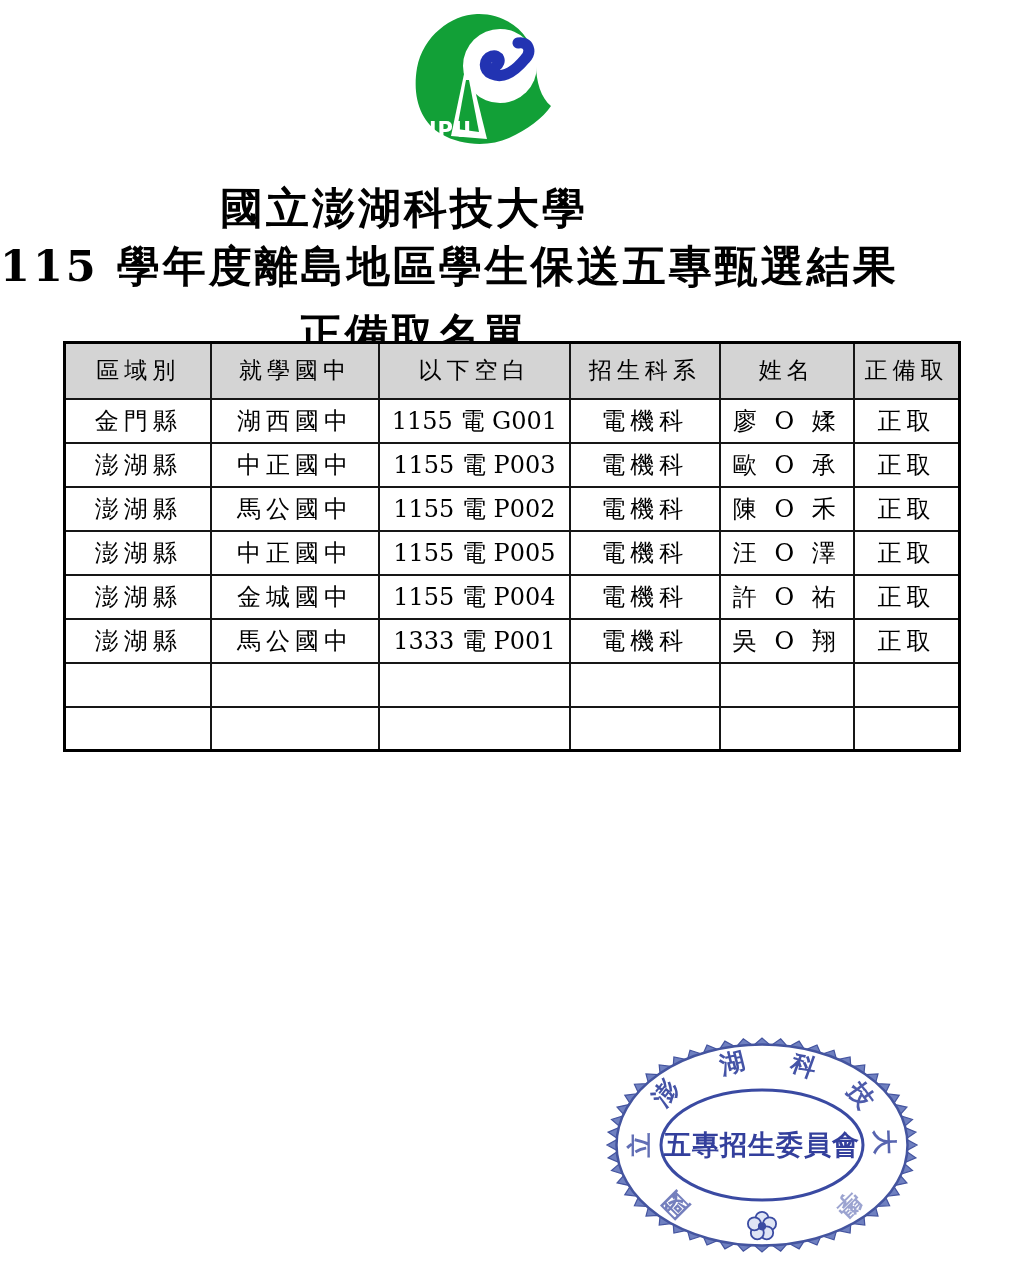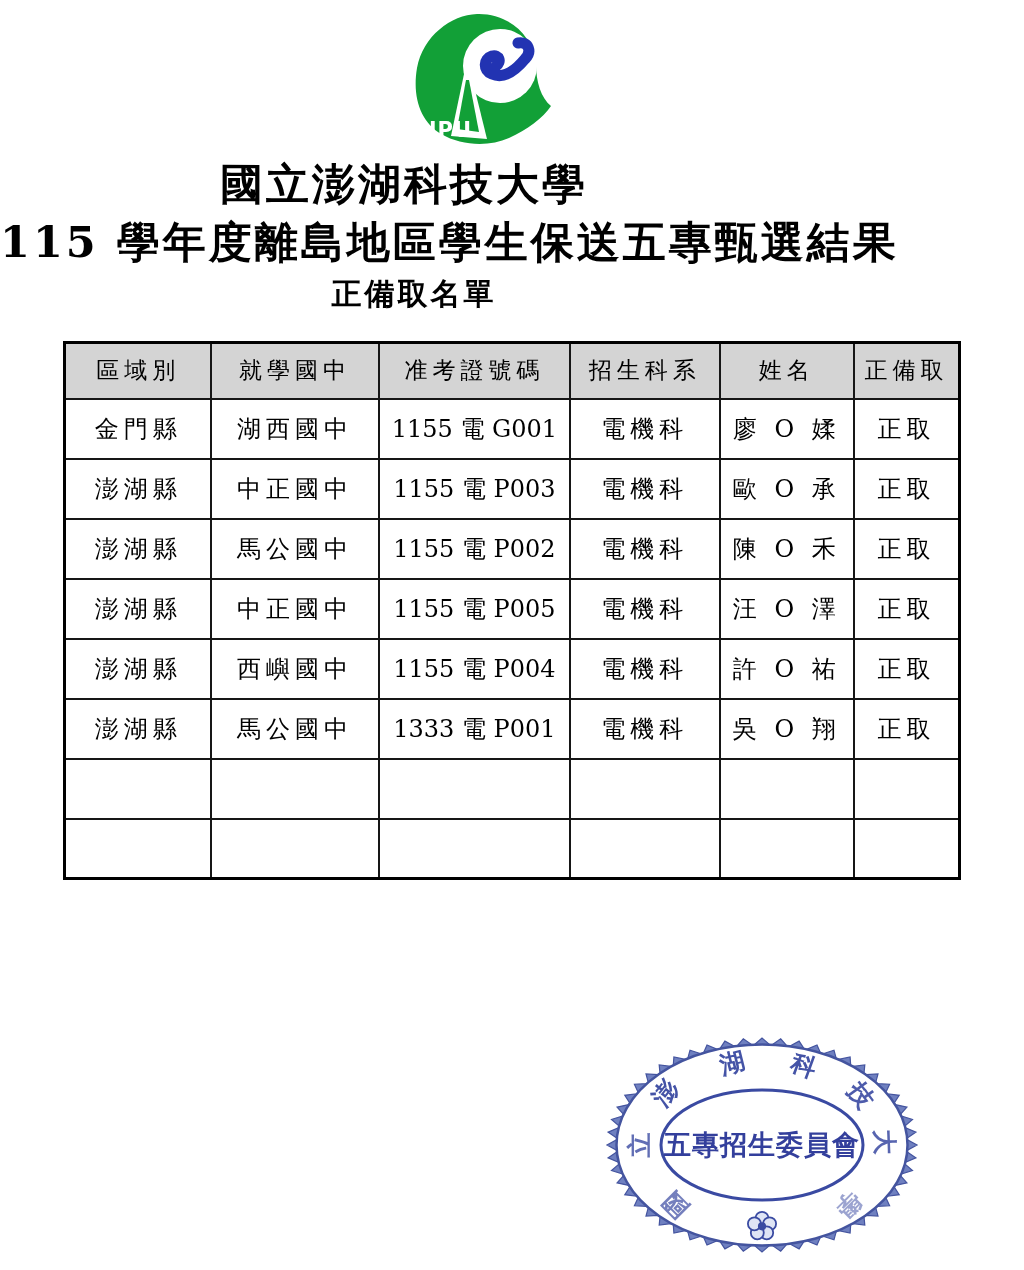--- a/index.html
+++ b/index.html
@@ -6,38 +6,38 @@
   body {
     width:1024px; height:1270px; position:relative; background:#ffffff;
     font-family:"DejaVu Serif","Liberation Serif",serif; color:#000;
     overflow:hidden;
   }
 
   
   .logo { position:absolute; left:407px; top:10px; width:152px; height:140px; }
 
   
-  .titles { position:absolute; top:160px; left:0; width:808px; text-align:center; }
+  .titles { position:absolute; top:184px; left:0; width:808px; text-align:center; }
   .title-line { font-weight:bold; letter-spacing:3px; white-space:nowrap; }
   .t1 { font-size:43px; line-height:48px; margin-bottom:10px; }
-  .t2 { font-size:43px; line-height:48px; margin-bottom:4px; }
-  .t3 { font-size:30px; line-height:48px;margin-left:20px; }
+  .t2 { font-size:43px; line-height:48px; margin-bottom:20px; }
+  .t3 { font-size:43px; line-height:48px;margin-left:20px; }
 
   
   table.results {
     position:absolute; left:63px; top:341px; width:898px;
     border-collapse:collapse; table-layout:fixed;
     border:3px solid #000;
   }
   table.results th, table.results td {
     border:2px solid #161616; text-align:center; vertical-align:middle;
     padding:0; overflow:hidden; white-space:nowrap;
   }
   table.results thead tr { height:56px; background:#d4d4d4; }
-  table.results tbody tr { height:60px; }
+  table.results tbody tr { height:44px; }
   table.results th { font-weight:normal; font-size:23px; letter-spacing:5px; }
   table.results td { font-size:24px; letter-spacing:5px; }
   table.results td:nth-child(3) { letter-spacing:0; }
 
   
   .stamp { position:absolute; left:592px; top:1030px; width:340px; height:240px; }
   .stamp .ring-char {
     font-family:"DejaVu Serif","Liberation Serif",serif;
     font-size:25px; font-weight:bold; fill:#3a4aa2;
     text-anchor:middle; dominant-baseline:central;
@@ -73,21 +73,21 @@
       <col style="width:18.7%">
       <col style="width:21.4%">
     <col style="width:16.7%">
       <col style="width:15.0%">
       <col style="width:11.8%">
   </colgroup>
   <thead>
     <tr>
         <th>區域別</th>
         <th>就學國中</th>
-        <th>准考證號碼</th>
+        <th>以下空白</th>
         <th>招生科系</th>
         <th>姓名</th>
         <th>正備取</th>
       </tr>
   </thead>
   <tbody>
       <tr>
         <td>金門縣</td>
         <td>湖西國中</td>
         <td>1155 電 G001</td>
@@ -114,21 +114,21 @@
       <tr>
         <td>澎湖縣</td>
         <td>中正國中</td>
         <td>1155 電 P005</td>
         <td>電機科</td>
         <td>汪 O 澤</td>
         <td>正取</td>
       </tr>
       <tr>
         <td>澎湖縣</td>
-        <td>西嶼國中</td>
+        <td>金城國中</td>
         <td>1155 電 P004</td>
         <td>電機科</td>
         <td>許 O 祐</td>
         <td>正取</td>
       </tr>
       <tr>
         <td>澎湖縣</td>
         <td>馬公國中</td>
         <td>1333 電 P001</td>
         <td>電機科</td>

